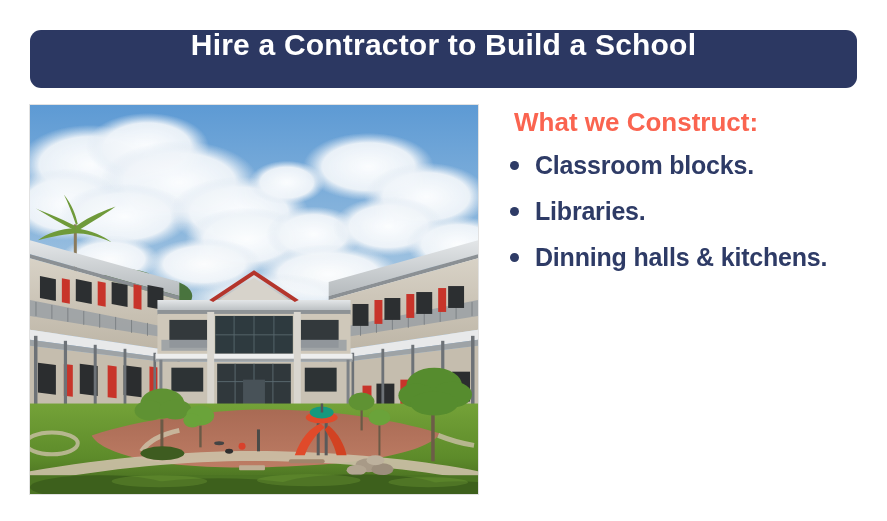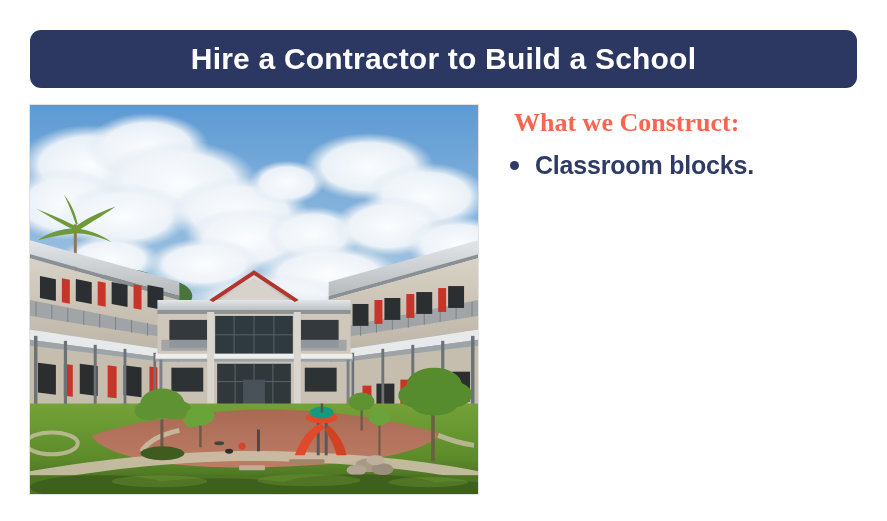--- a/index.html
+++ b/index.html
@@ -18,21 +18,20 @@
   
   #banner {
     position: absolute;
     left: 30px;
     top: 30px;
     width: 827px;
     height: 58px;
     background: #2c3862;
     border-radius: 11px;
     display: flex;
-    align-items: center;
     justify-content: center;
     box-sizing: border-box;
   }
   #banner-title {
     color: #ffffff;
     font-family: "Liberation Sans", sans-serif;
     font-weight: bold;
     font-size: 30px;
     letter-spacing: 0.2px;
     line-height: 1;
@@ -59,21 +58,21 @@
     left: 496px;
     top: 104px;
     width: 391px;
     height: 417px;
   }
   #what-heading {
     position: absolute;
     left: 18px;
     top: 4px;
     color: #fa6450;
-    font-family: Liberation Serif, serif;
+    font-family: Liberation Sans, sans-serif;
     font-weight: bold;
     font-size: 26px;
     line-height: 1.15;
     white-space: nowrap;
   }
   #bullet-list {
     position: absolute;
     left: 0;
     top: 38px;
     width: 391px;
@@ -430,14 +429,22 @@
   </svg>
 </div>
 
 <div id="content">
   <div id="what-heading">What we Construct:</div>
   <ul id="bullet-list">
     <li>
       <span class="bullet-dot"></span>
       <span class="item-text">Classroom blocks.</span>
     </li>
+    <li>
+      <span class="bullet-dot"></span>
+      <span class="item-text">Libraries.</span>
+    </li>
+    <li>
+      <span class="bullet-dot"></span>
+      <span class="item-text">Dinning halls &amp; kitchens.</span>
+    </li>
   </ul>
 </div>
 
 </body></html>

